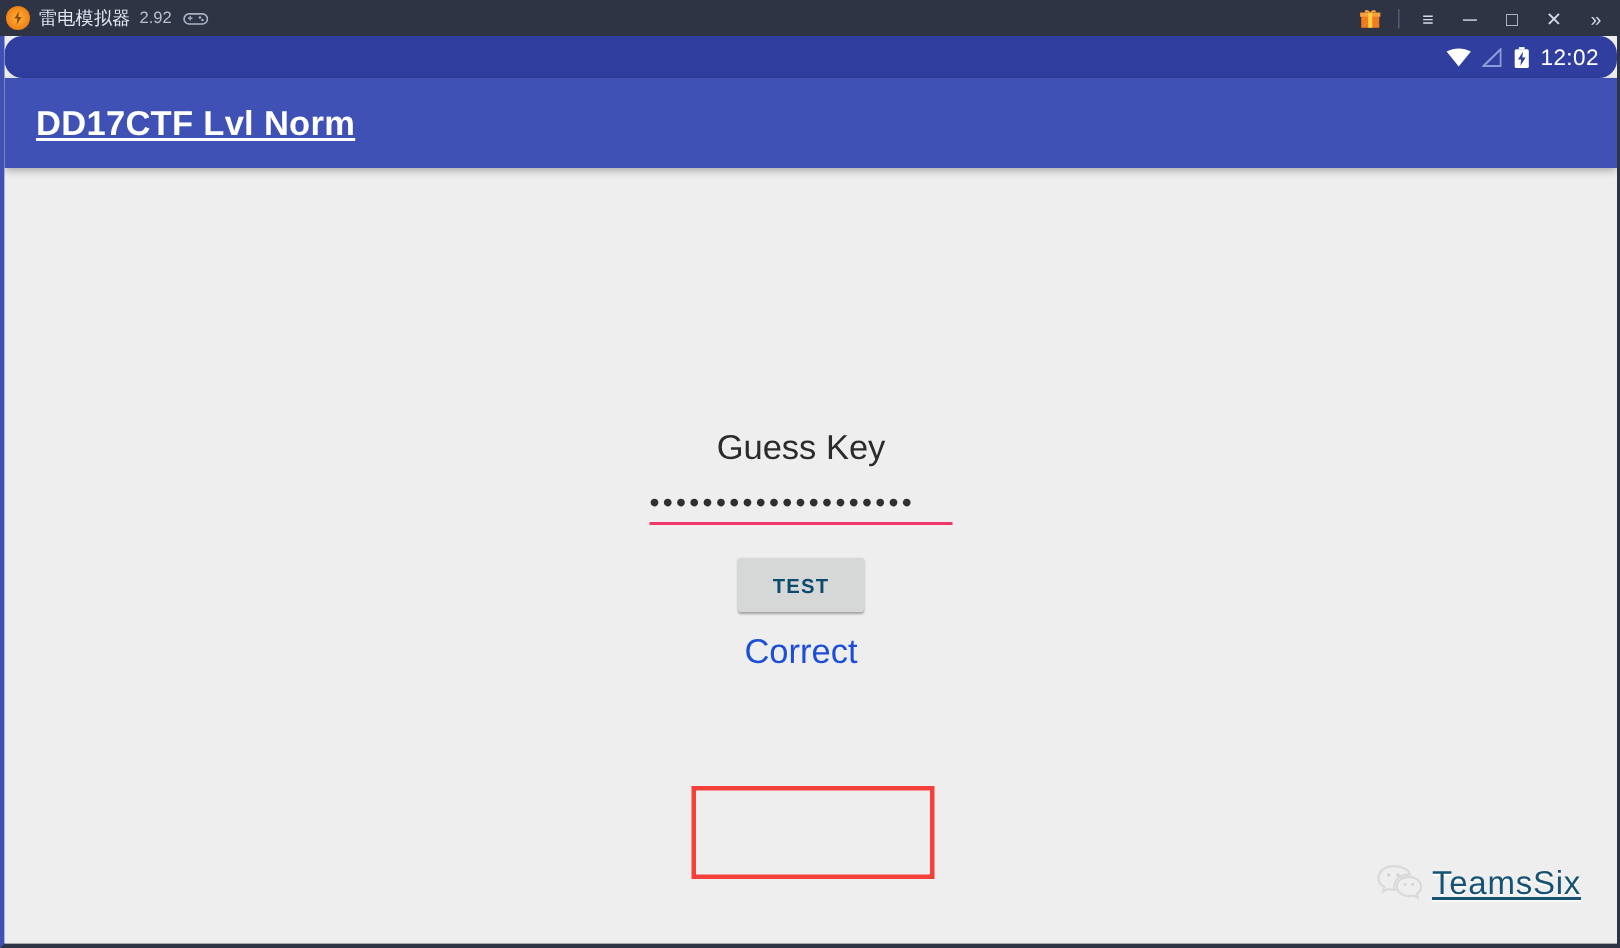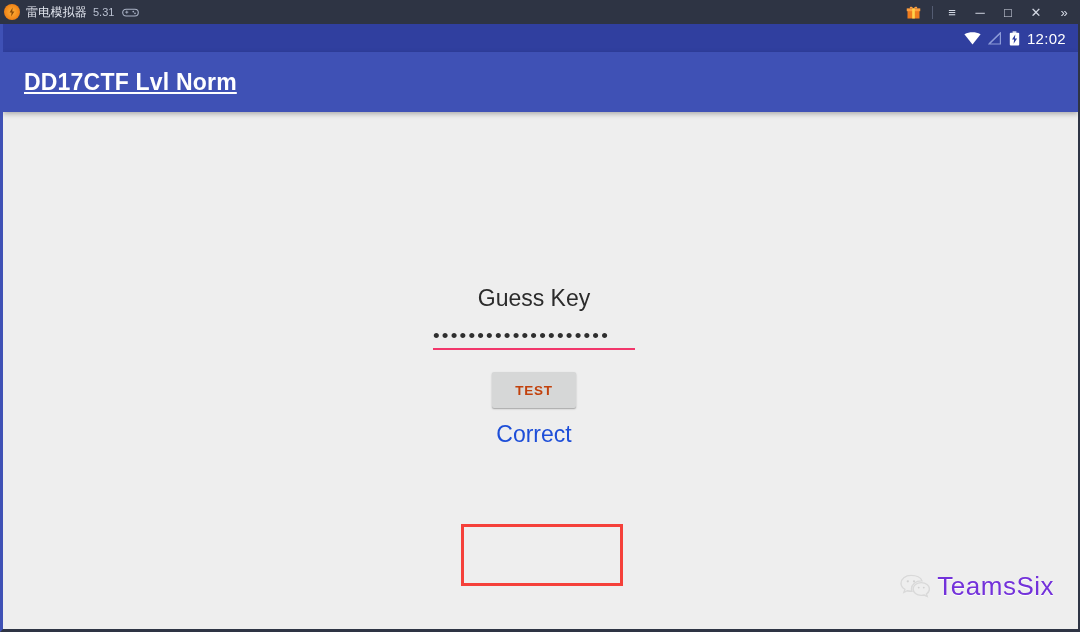--- a/index.html
+++ b/index.html
@@ -111,20 +111,21 @@
   
   .statusbar {
     flex: 0 0 28px;
     background: #303f9f;
     display: flex;
     align-items: center;
     justify-content: flex-end;
     padding-right: 12px;
     gap: 7px;
     color: #ffffff;
+    border-radius: 12px;
   }
   .sb-clock {
     color: #ffffff;
     font-size: 15px;
     letter-spacing: 0.3px;
   }
   .sb-icon { display: flex; align-items: center; }
 
   
   .appbar {
@@ -193,21 +194,21 @@
 
   .test-btn {
     margin-top: 22px;
     min-width: 84px;
     height: 36px;
     padding: 0 16px;
     background: #d6d7d7;
     border: none;
     border-radius: 2px;
     box-shadow: 0 1px 2px rgba(0,0,0,0.22), 0 1px 1px rgba(0,0,0,0.12);
-    color: #c2410c;
+    color: #0c4a6e;
     font-size: 13.5px;
     font-weight: bold;
     letter-spacing: 0.8px;
     font-family: "Liberation Sans", sans-serif;
     cursor: pointer;
   }
 
   .result-text {
     margin-top: 15px;
     font-size: 23px;
@@ -232,42 +233,43 @@
     position: absolute;
     right: 24px;
     bottom: 27px;
     display: flex;
     align-items: center;
     gap: 7px;
     opacity: 0.95;
     user-select: none;
   }
   .wm-text {
-    font-size: 26px;
-    color: #6d28d9;
+    font-size: 22px;
+    color: #0c4a6e;
     text-shadow: 0 1px 0 #ffffff;
     letter-spacing: 0.5px;
     font-family: "Liberation Sans", sans-serif;
+    text-decoration: underline;
   }
   .wm-icon { display: flex; align-items: center; }
 </style>
 </head>
 <body>
 
 <div id="app">
 
   <div class="titlebar">
     <div class="tb-left">
       <span class="ld-logo">
         <svg width="10" height="10" viewBox="0 0 10 10" aria-hidden="true">
           <path d="M5.6 0.6 L2.6 5.4 H4.6 L4.1 9.4 L7.4 4.4 H5.3 Z" fill="#8a4a07"></path>
         </svg>
       </span>
       <span class="tb-title">雷电模拟器</span>
-      <span class="tb-version">5.31</span>
+      <span class="tb-version">2.92</span>
       <span class="tb-pad-icon">
         <svg width="17" height="11" viewBox="0 0 17 11" aria-hidden="true">
           <rect x="0.7" y="2.2" width="15.6" height="6.8" rx="3.4" fill="none" stroke="#aab2c5" stroke-width="1.1"></rect>
           <rect x="3.3" y="4.7" width="3.0" height="0.9" fill="#aab2c5"></rect>
           <rect x="4.35" y="3.65" width="0.9" height="3.0" fill="#aab2c5"></rect>
           <circle cx="11.3" cy="4.6" r="0.85" fill="#aab2c5"></circle>
           <circle cx="13.0" cy="6.3" r="0.85" fill="#aab2c5"></circle>
         </svg>
       </span>
     </div>

